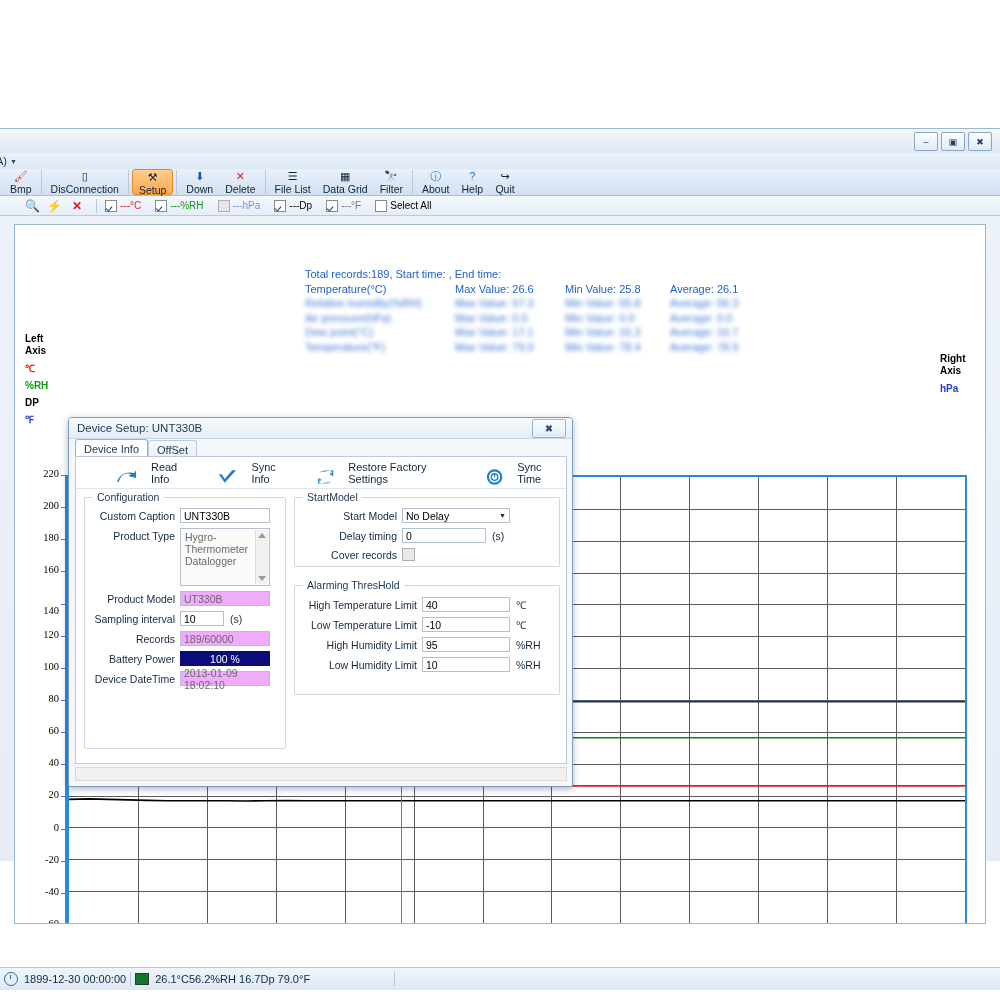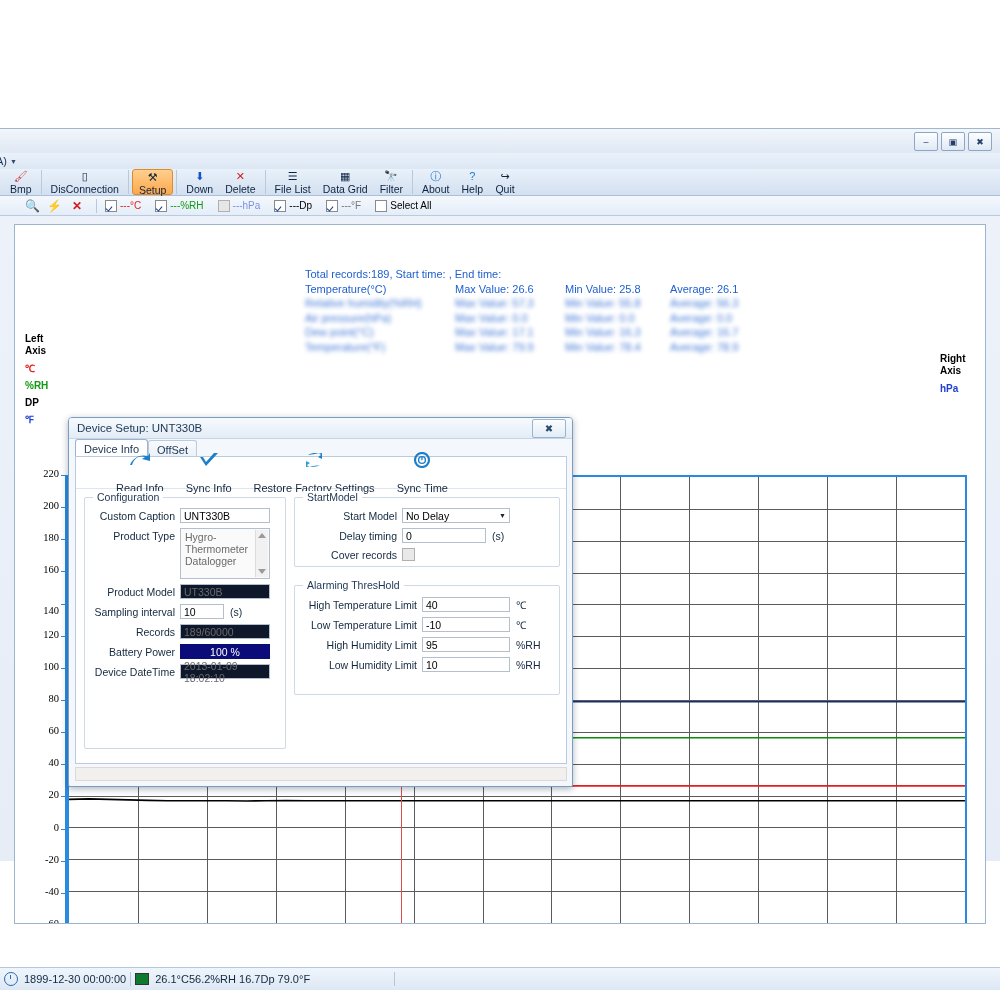--- a/index.html
+++ b/index.html
@@ -162,35 +162,35 @@
   }
   .tab.sel{background:#fff;border-color:#9ab4cd;padding-bottom:4px;}
   .dlgbody{
     position:absolute;left:6px;top:38px;width:492px;height:308px;
     background:#fff;border:1px solid #b9cbdd;box-sizing:border-box;
   }
   .dlgtools{
     height:32px;border-bottom:1px solid #dde6ef;display:flex;align-items:center;
     padding-left:40px;box-sizing:border-box;gap:22px;
   }
-  .dtool{display:flex;align-items:center;gap:14px;font-size:11px;color:#12263e;flex-direction:column;}
+  .dtool{display:flex;align-items:flex-end;gap:14px;font-size:11px;color:#12263e;}
   .gbox{
     position:absolute;border:1px solid #cfd9e4;border-radius:2px;box-sizing:border-box;
   }
   .gtitle{
     position:absolute;top:-7px;left:8px;background:#fff;padding:0 4px;
     font-size:10.5px;color:#1b3553;
   }
   .frow{display:flex;align-items:center;margin-bottom:5px;}
   .flab{text-align:right;font-size:10.5px;color:#13283f;padding-right:5px;}
   .fin{
     border:1px solid #b3bfcc;background:#fff;height:15px;box-sizing:border-box;
     font-size:10.5px;padding:0 3px;display:flex;align-items:center;color:#000;
   }
-  .fin.ro{background:#0f172a;color:#6a6a6a;}
+  .fin.ro{background:#f0abfc;color:#6a6a6a;}
   .funit{font-size:10.5px;padding-left:6px;color:#13283f;}
   .listbox{
     border:1px solid #b3bfcc;background:#fafafa;box-sizing:border-box;
     font-size:10.5px;color:#6a6a6a;padding:2px 4px;position:relative;line-height:12px;
   }
   .lbscroll{
     position:absolute;right:1px;top:1px;bottom:1px;width:12px;background:#f1f1f1;
     border-left:1px solid #dcdcdc;
   }
   .lbarrow{position:absolute;left:2px;width:0;height:0;border-left:4px solid transparent;border-right:4px solid transparent;}
@@ -468,21 +468,21 @@
         <div class="gtitle">Configuration</div>
 
         <div style="padding:10px 6px 0 4px;">
           <div class="frow">
             <div class="flab" style="width:86px">Custom Caption</div>
             <div class="fin" style="width:90px">UNT330B</div>
           </div>
 
           <div class="frow" style="align-items:flex-start">
             <div class="flab" style="width:86px;padding-top:2px">Product Type</div>
-            <div class="listbox" style="width:90px;height:51px">
+            <div class="listbox" style="width:90px;height:58px">
               <div>Hygro-</div>
               <div>Thermometer</div>
               <div>Datalogger</div>
               <div class="lbscroll">
                 <div class="lbarrow" style="top:3px;border-bottom:5px solid #9a9a9a"></div>
                 <div class="lbarrow" style="bottom:3px;border-top:5px solid #9a9a9a"></div>
               </div>
             </div>
           </div>
 

